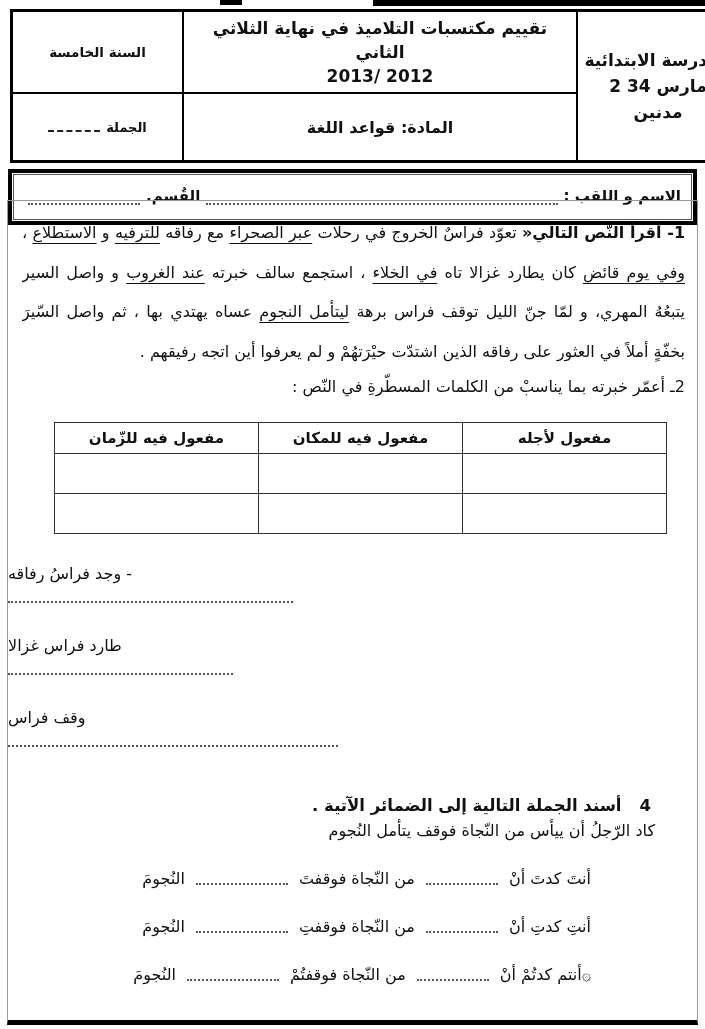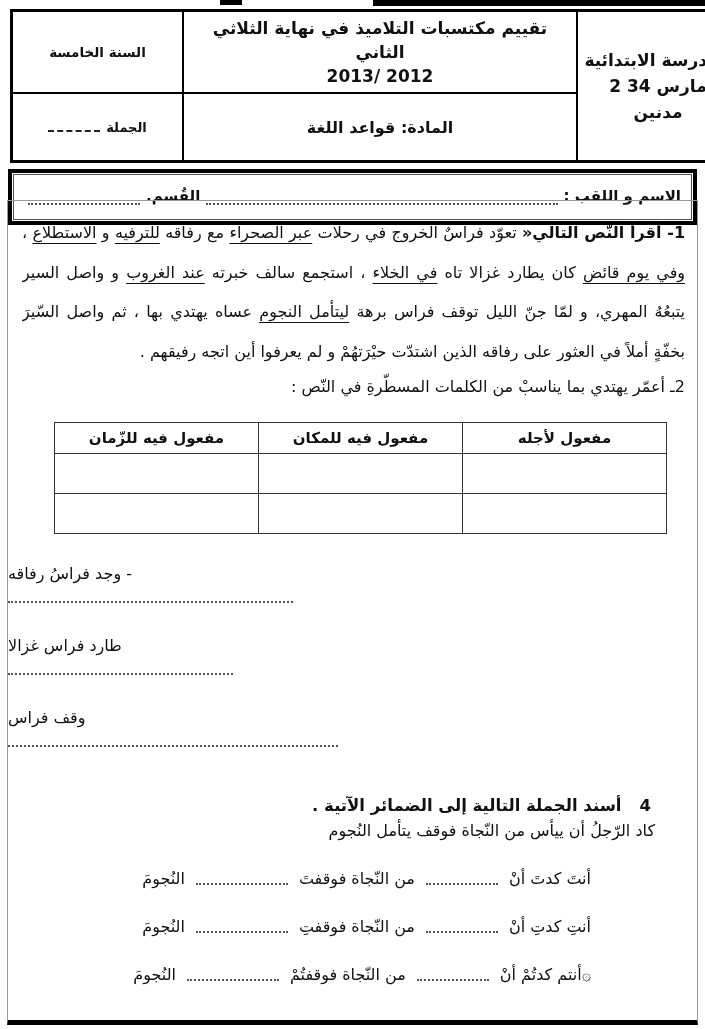--- a/index.html
+++ b/index.html
@@ -106,21 +106,21 @@
       <span class="dots grow"></span>
       <span class="lbl">القُسم.</span>
       <span class="dots w110"></span>
     </div>
   </div>
 
   <div class="body-box">
 
     <p class="passage"><span class="b">1- أقرأ النّص التالي«</span><span> تعوّد فراسٌ الخروج في رحلات </span><span class="u">عبر الصحراء</span><span> مع رفاقه </span><span class="u">للترفيه</span><span> و </span><span class="u">الاستطلاع</span><span> ، </span><span class="u">وفي يوم قائض</span><span> كان يطارد غزالا تاه </span><span class="u">في الخلاء</span><span> ، استجمع سالف خبرته </span><span class="u">عند الغروب</span><span> و واصل السير يتبعُهُ المهري، و لمّا جنّ الليل توقف فراس برهة </span><span class="u">ليتأمل النجوم</span><span> عساه يهتدي بها ، ثم واصل السّيرَ بخفّةٍ أملاً في العثور على رفاقه الذين اشتدّت حيْرَتهُمْ و لم يعرفوا أين اتجه رفيقهم .</span></p>
 
-    <div class="q2-line">2ـ أعمّر يهتدي بما يناسبْ من الكلمات المسطّرةِ في النّص :</div>
+    <div class="q2-line">2ـ أعمّر خبرته بما يناسبْ من الكلمات المسطّرةِ في النّص :</div>
 
     <table class="gtable">
       <tbody>
           <tr>
         <th>مفعول لأجله</th>
         <th>مفعول فيه للمكان</th>
         <th>مفعول فيه للزّمان</th>
       </tr>
       <tr>
         <td></td>

